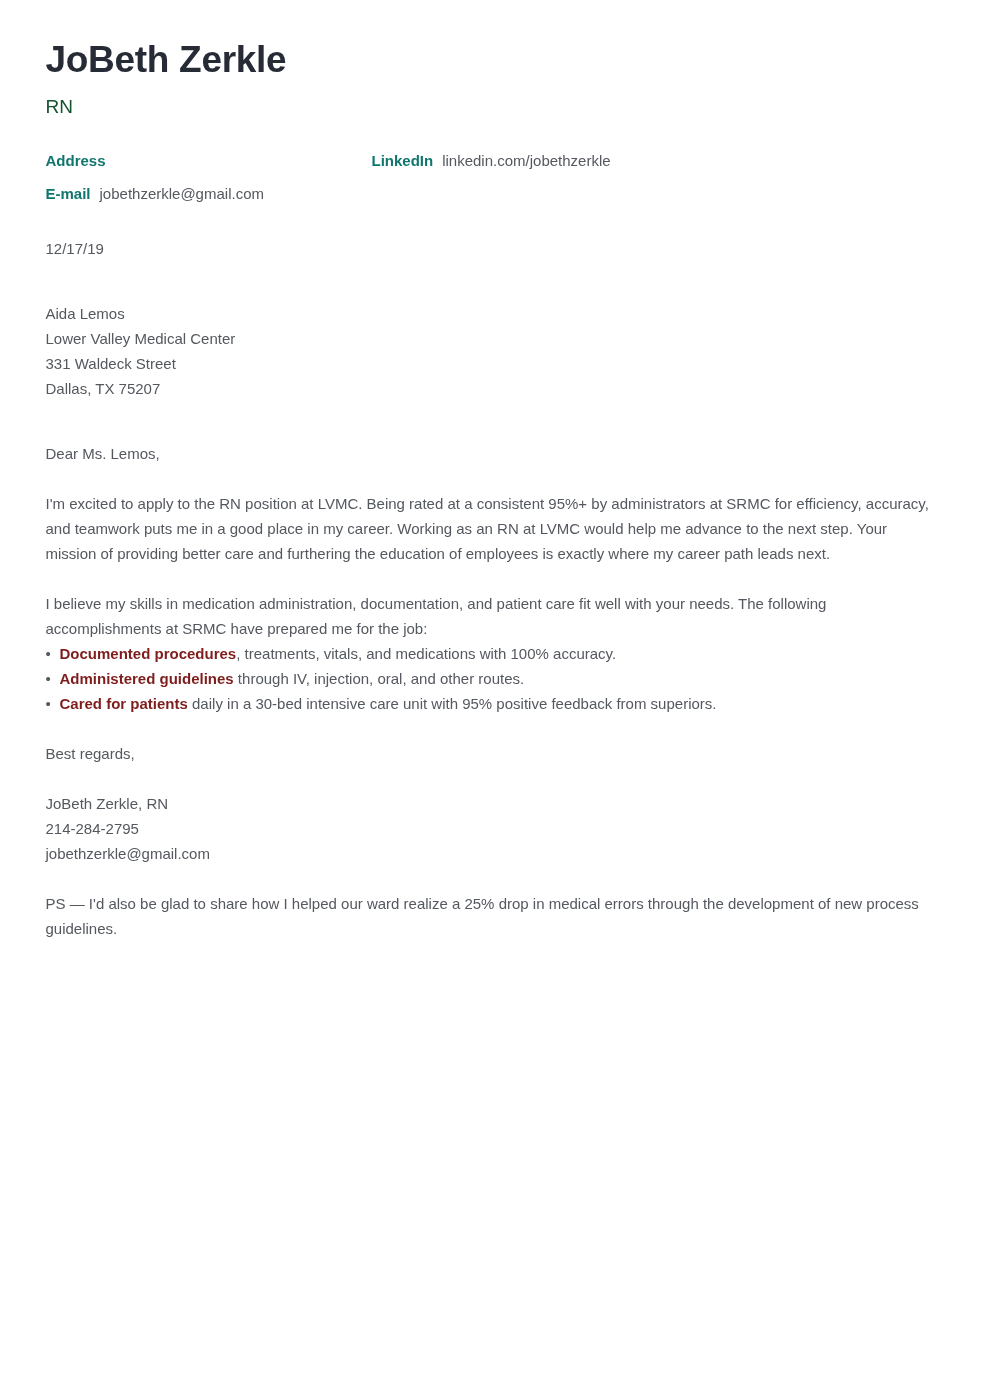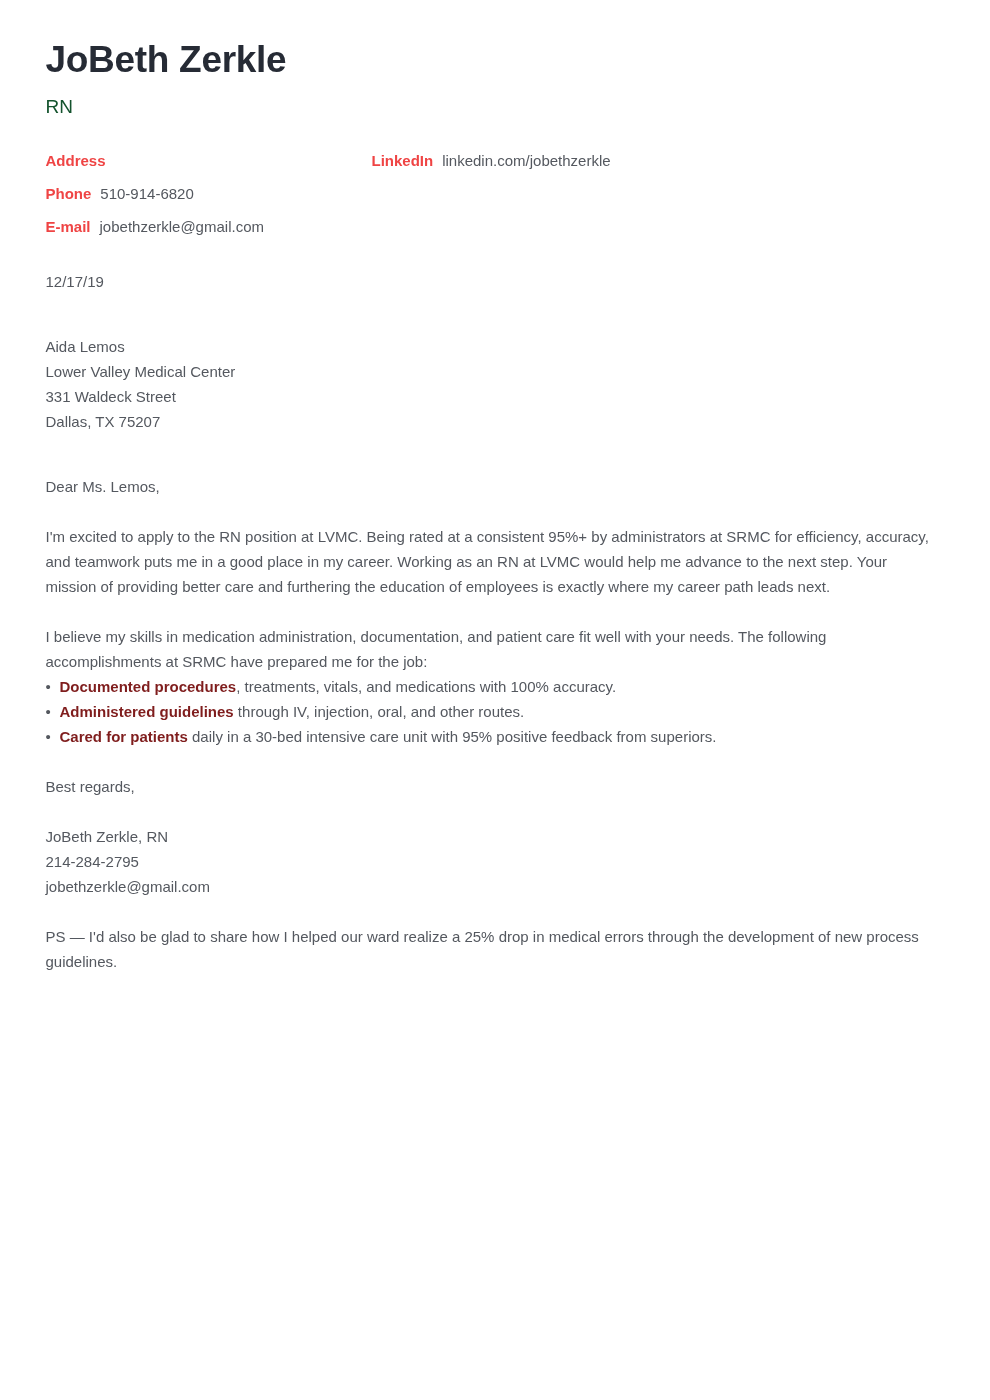--- a/index.html
+++ b/index.html
@@ -33,21 +33,21 @@
     margin-top: 29px;
     font-size: 15px;
     line-height: 25px;
   }
   .contact-col-left { flex: 0 0 326px; }
   .contact-col-right { flex: 1 1 auto; }
   .contact-row { display: flex; align-items: flex-start; }
   .contact-row + .contact-row { margin-top: 8px; }
   .contact-label {
     font-weight: 700;
-    color: #ef4444;
+    color: #0f766e;
     margin-right: 9px;
     white-space: nowrap;
   }
   .contact-value div { white-space: nowrap; }
   .letter { font-size: 15px; line-height: 25px; }
   .date-line { margin-top: 30px; }
   .recipient { margin-top: 40px; }
   .salutation { margin-top: 40px; }
   .para { margin-top: 25px; max-width: 901px; }
   .bullets { list-style: none; margin: 0; padding: 0; max-width: 901px; }
@@ -70,26 +70,20 @@
   <div class="name">JoBeth Zerkle</div>
   <div class="job-title">RN</div>
 
   <div class="contact">
     <div class="contact-col-left">
 
       <div class="contact-row">
         <span class="contact-label">Address</span>
       </div>
 
-      <div class="contact-row">
-        <span class="contact-label">Phone</span>
-        <span class="contact-value">
-          <div>510-914-6820</div>
-        </span>
-      </div>
 
       <div class="contact-row">
         <span class="contact-label">E-mail</span>
         <span class="contact-value">
           <div>jobethzerkle@gmail.com</div>
         </span>
       </div>
 
     </div>
     <div class="contact-col-right">

